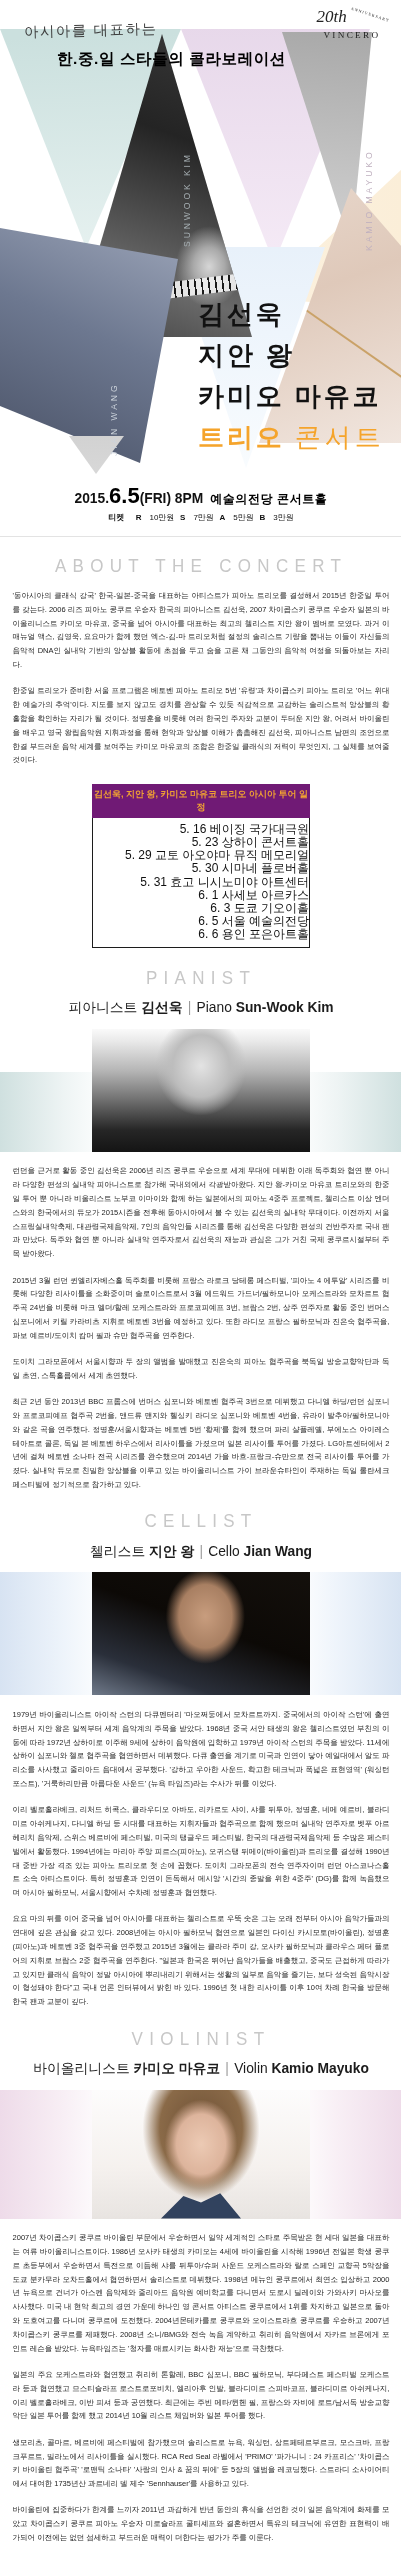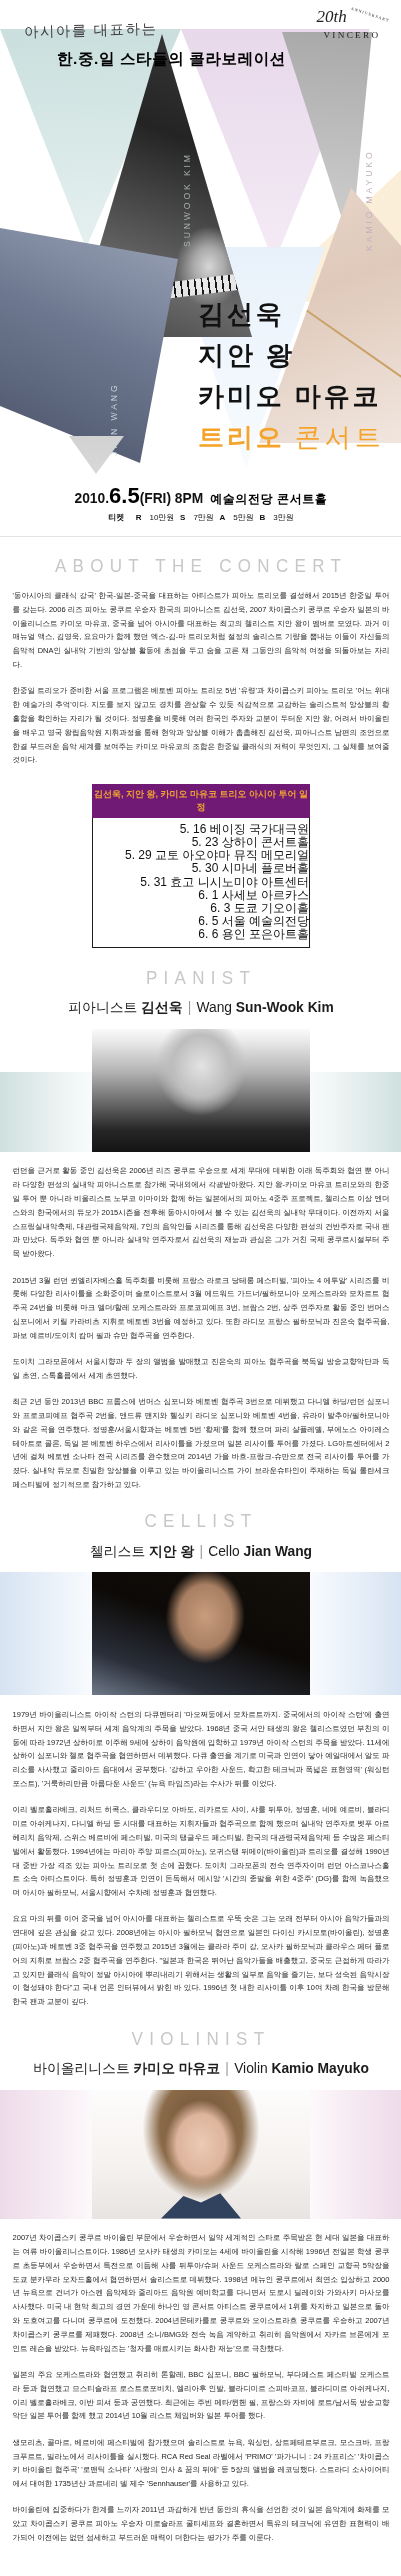--- a/index.html
+++ b/index.html
@@ -141,21 +141,21 @@
     <div class="hero-title">
       <div class="t-line">김선욱</div>
       <div class="t-line">지안 왕</div>
       <div class="t-line">카미오 마유코</div>
       <div class="t-line"><span class="t-accent">트리오</span> <span class="t-tail">콘서트</span></div>
     </div>
   </div>
 
 
   <div class="event-line">
-    <span class="ev-year">2010.</span><span class="ev-day">6.5</span><span class="ev-time">(FRI) 8PM</span><span class="ev-venue">예술의전당 콘서트홀</span>
+    <span class="ev-year">2015.</span><span class="ev-day">6.5</span><span class="ev-time">(FRI) 8PM</span><span class="ev-venue">예술의전당 콘서트홀</span>
   </div>
 
   <div class="ticket-line">
     <span class="tk-label">티켓</span><span class="tk-grade">R</span><span class="tk-price">10만원</span><span class="tk-grade">S</span><span class="tk-price">7만원</span><span class="tk-grade">A</span><span class="tk-price">5만원</span><span class="tk-grade">B</span><span class="tk-price">3만원</span>
   </div>
 
   <div class="full-divider"></div>
 
   <div class="sec-heading">ABOUT THE CONCERT</div>
   <p class="para">'동아시아의 클래식 강국' 한국-일본-중국을 대표하는 아티스트가 피아노 트리오를 결성해서 2015년 한중일 투어를 갖는다. 2006 리즈 피아노 콩쿠르 우승자 한국의 피아니스트 김선욱, 2007 차이콥스키 콩쿠르 우승자 일본의 바이올리니스트 카미오 마유코, 중국을 넘어 아시아를 대표하는 최고의 첼리스트 지안 왕이 멤버로 모였다. 과거 이매뉴얼 액스, 김영욱, 요요마가 함께 했던 엑스-김-마 트리오처럼 절정의 솔리스트 기량을 뽐내는 이들이 자신들의 음악적 DNA인 실내악 기반의 앙상블 활동에 초점을 두고 숨을 고른 채 그동안의 음악적 여정을 되돌아보는 자리다.</p>
@@ -171,21 +171,21 @@
       <div class="tour-row">5. 31 효고 니시노미야 아트센터</div>
       <div class="tour-row">6. 1 사세보 아르카스</div>
       <div class="tour-row">6. 3 도쿄 기오이홀</div>
       <div class="tour-row">6. 5 서울 예술의전당</div>
       <div class="tour-row">6. 6 용인 포은아트홀</div>
     </div>
   </div>
 
   <div class="sec-heading">PIANIST</div>
   <div class="artist-name">
-    <span class="an-light">피아니스트</span> <span class="an-bold">김선욱</span><span class="an-sep">|</span><span class="an-light">Wang</span> <span class="an-bold">Sun-Wook Kim</span>
+    <span class="an-light">피아니스트</span> <span class="an-bold">김선욱</span><span class="an-sep">|</span><span class="an-light">Piano</span> <span class="an-bold">Sun-Wook Kim</span>
   </div>
   <div class="photo-strip">
     <div class="strip-band band-pianist"></div>
     <div class="portrait portrait-pianist"></div>
   </div>
   <p class="para">런던을 근거로 활동 중인 김선욱은 2006년 리즈 콩쿠르 우승으로 세계 무대에 데뷔한 이래 독주회와 협연 뿐 아니라 다양한 편성의 실내악 피아니스트로 참가해 국내외에서 각광받아왔다. 지안 왕-카미오 마유코 트리오와의 한중일 투어 뿐 아니라 비올리스트 노부코 이마이와 함께 하는 일본에서의 피아노 4중주 프로젝트, 첼리스트 이상 엔더스와의 한국에서의 듀오가 2015시즌을 전후해 동아시아에서 볼 수 있는 김선욱의 실내악 무대이다. 이전까지 서울스프링실내악축제, 대관령국제음악제, 7인의 음악인들 시리즈를 통해 김선욱은 다양한 편성의 건반주자로 국내 팬과 만났다. 독주와 협연 뿐 아니라 실내악 연주자로서 김선욱의 재능과 관심은 그가 거친 국제 콩쿠르시절부터 주목 받아왔다.</p>
   <p class="para">2015년 3월 런던 퀸엘리자베스홀 독주회를 비롯해 프랑스 라로크 당테롱 페스티벌, '피아노 4 에투알' 시리즈를 비롯해 다양한 리사이틀을 소화중이며 솔로이스트로서 3월 에드워드 가드너/필하모니아 오케스트라와 모차르트 협주곡 24번을 비롯해 마크 엘더/할레 오케스트라와 프로코피예프 3번, 브람스 2번, 상주 연주자로 활동 중인 번머스 심포니에서 키릴 카라비츠 지휘로 베토벤 3번을 예정하고 있다. 또한 라디오 프랑스 필하모닉과 진은숙 협주곡을, 파보 예르비/도이치 캄머 필과 슈만 협주곡을 연주한다.</p>
   <p class="para">도이치 그라모폰에서 서울시향과 두 장의 앨범을 발매했고 진은숙의 피아노 협주곡을 북독일 방송교향악단과 독일 초연, 스톡홀름에서 세계 초연했다.</p>
   <p class="para">최근 2년 동안 2013년 BBC 프롬스에 번머스 심포니와 베토벤 협주곡 3번으로 데뷔했고 다니엘 하딩/런던 심포니와 프로코피예프 협주곡 2번을, 앤드류 맨지와 헬싱키 라디오 심포니와 베토벤 4번을, 유라이 발추아/필하모니아와 같은 곡을 연주했다. 정명훈/서울시향과는 베토벤 5번 '황제'를 함께 했으며 파리 샬플레옐, 부에노스 아이레스 테아트로 콜론, 독일 본 베토벤 하우스에서 리사이틀을 가졌으며 일본 리사이틀 투어를 가졌다. LG아트센터에서 2년에 걸쳐 베토벤 소나타 전곡 시리즈를 완수했으며 2014년 가을 바흐-프랑크-슈만으로 전국 리사이틀 투어를 가졌다. 실내악 듀오로 친밀한 앙상블을 이루고 있는 바이올리니스트 가이 브라운슈타인이 주재하는 독일 롤란세크 페스티벌에 정기적으로 참가하고 있다.</p>
 

